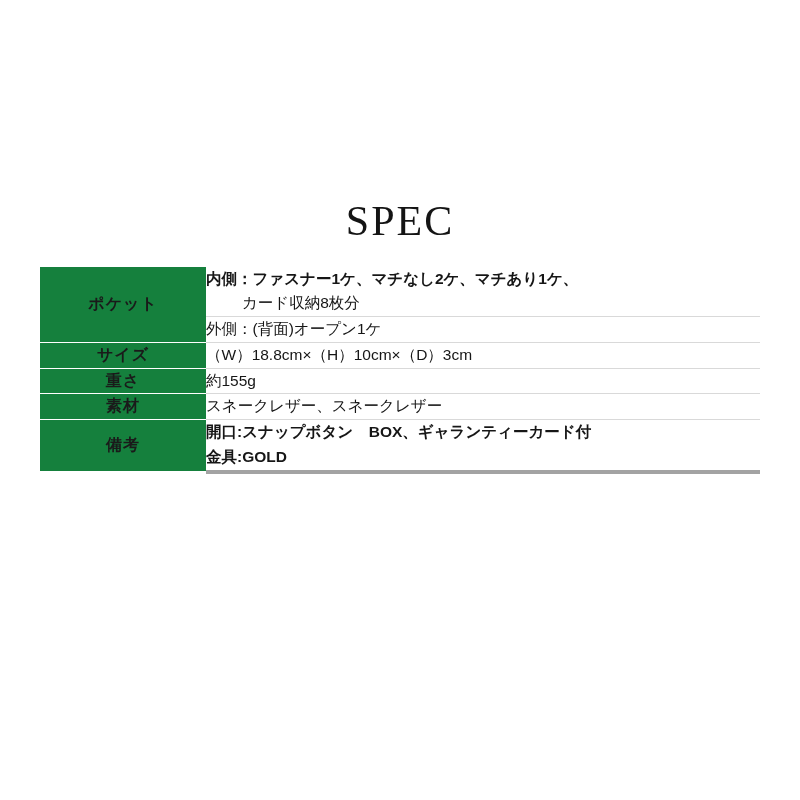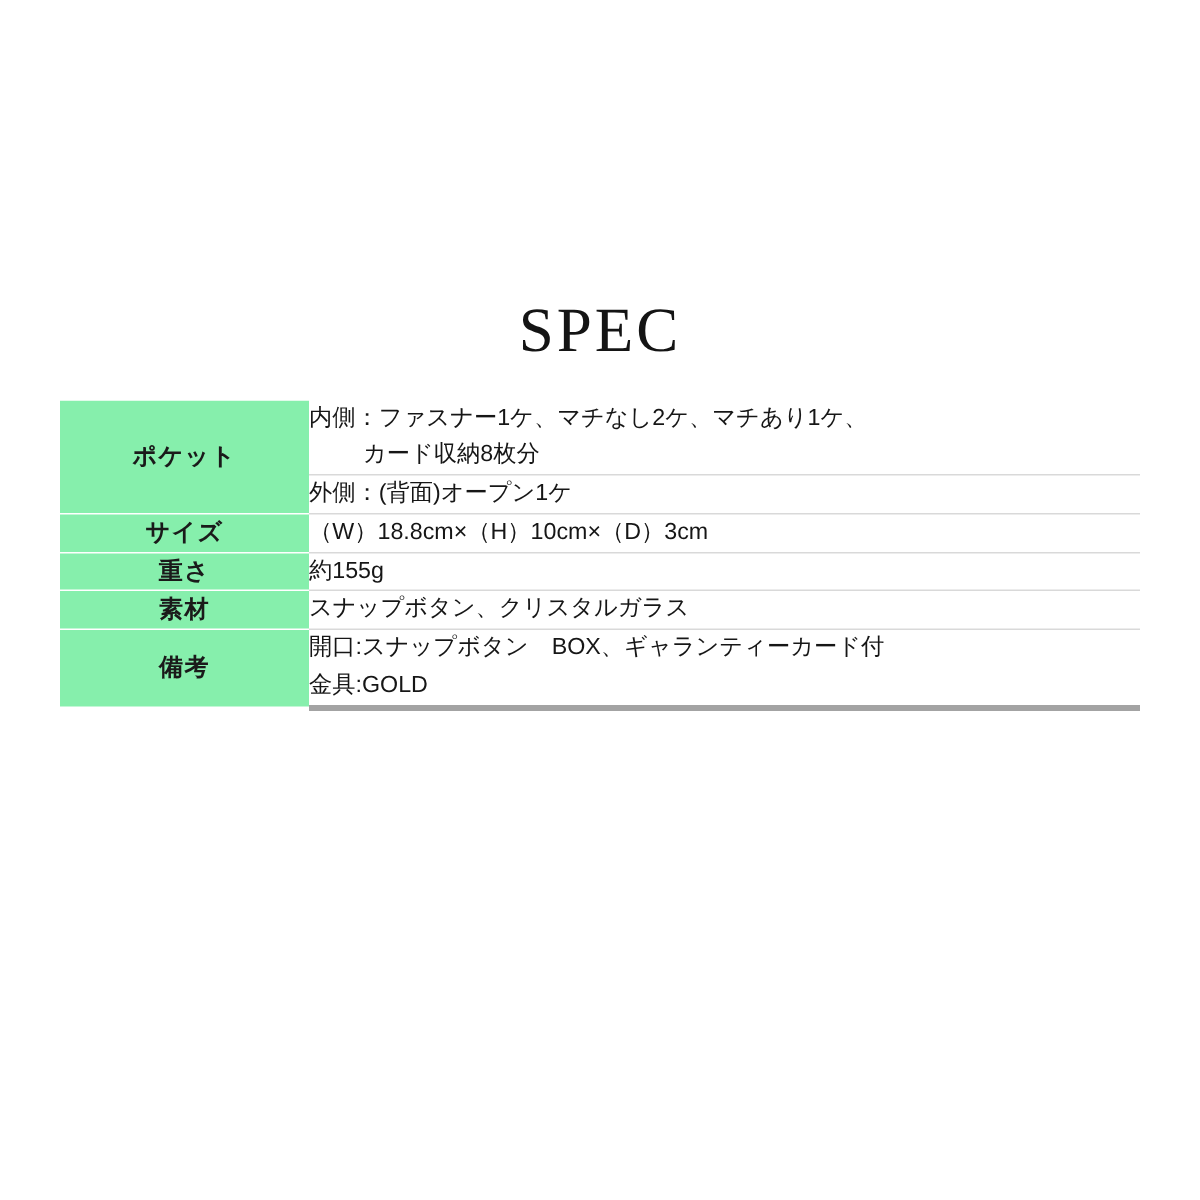--- a/index.html
+++ b/index.html
@@ -50,21 +50,21 @@
     font-size: 15.5px;
   }
 
   table.spec-table td {
     padding: 0;
     vertical-align: middle;
   }
 
   .th-cell {
     width: 166px;
-    background: #86efac;
+    background: #15803d;
     text-align: center;
     font-weight: 700;
     color: #1a1a1a;
     font-size: 16px;
     letter-spacing: 1px;
     border-top: 1px solid #ffffff;
     border-bottom: 1px solid #ffffff;
   }
 
   .td-cell {
@@ -80,20 +80,21 @@
     border-bottom: 4px solid #a3a3a3;
   }
 
   .indent {
     display: block;
     padding-left: 36px;
   }
 
   .line2 {
     display: block;
+    font-weight: bold;
   }
 </style>
 </head>
 <body>
 
 <div class="page">
 
   <div class="spec-title">SPEC</div>
 
   <div class="spec-table-wrap">
@@ -115,21 +116,21 @@
           <td class="td-cell">（W）18.8cm×（H）10cm×（D）3cm</td>
         </tr>
 
         <tr>
           <td class="th-cell">重さ</td>
           <td class="td-cell">約155g</td>
         </tr>
 
         <tr>
           <td class="th-cell">素材</td>
-          <td class="td-cell">スナップボタン、クリスタルガラス</td>
+          <td class="td-cell">スネークレザー、スネークレザー</td>
         </tr>
 
         <tr>
           <td class="th-cell">備考</td>
           <td class="td-cell last-row">
             <span class="line2">開口:スナップボタン　BOX、ギャランティーカード付</span>
             <span class="line2">金具:GOLD</span>
           </td>
         </tr>
       </tbody>

